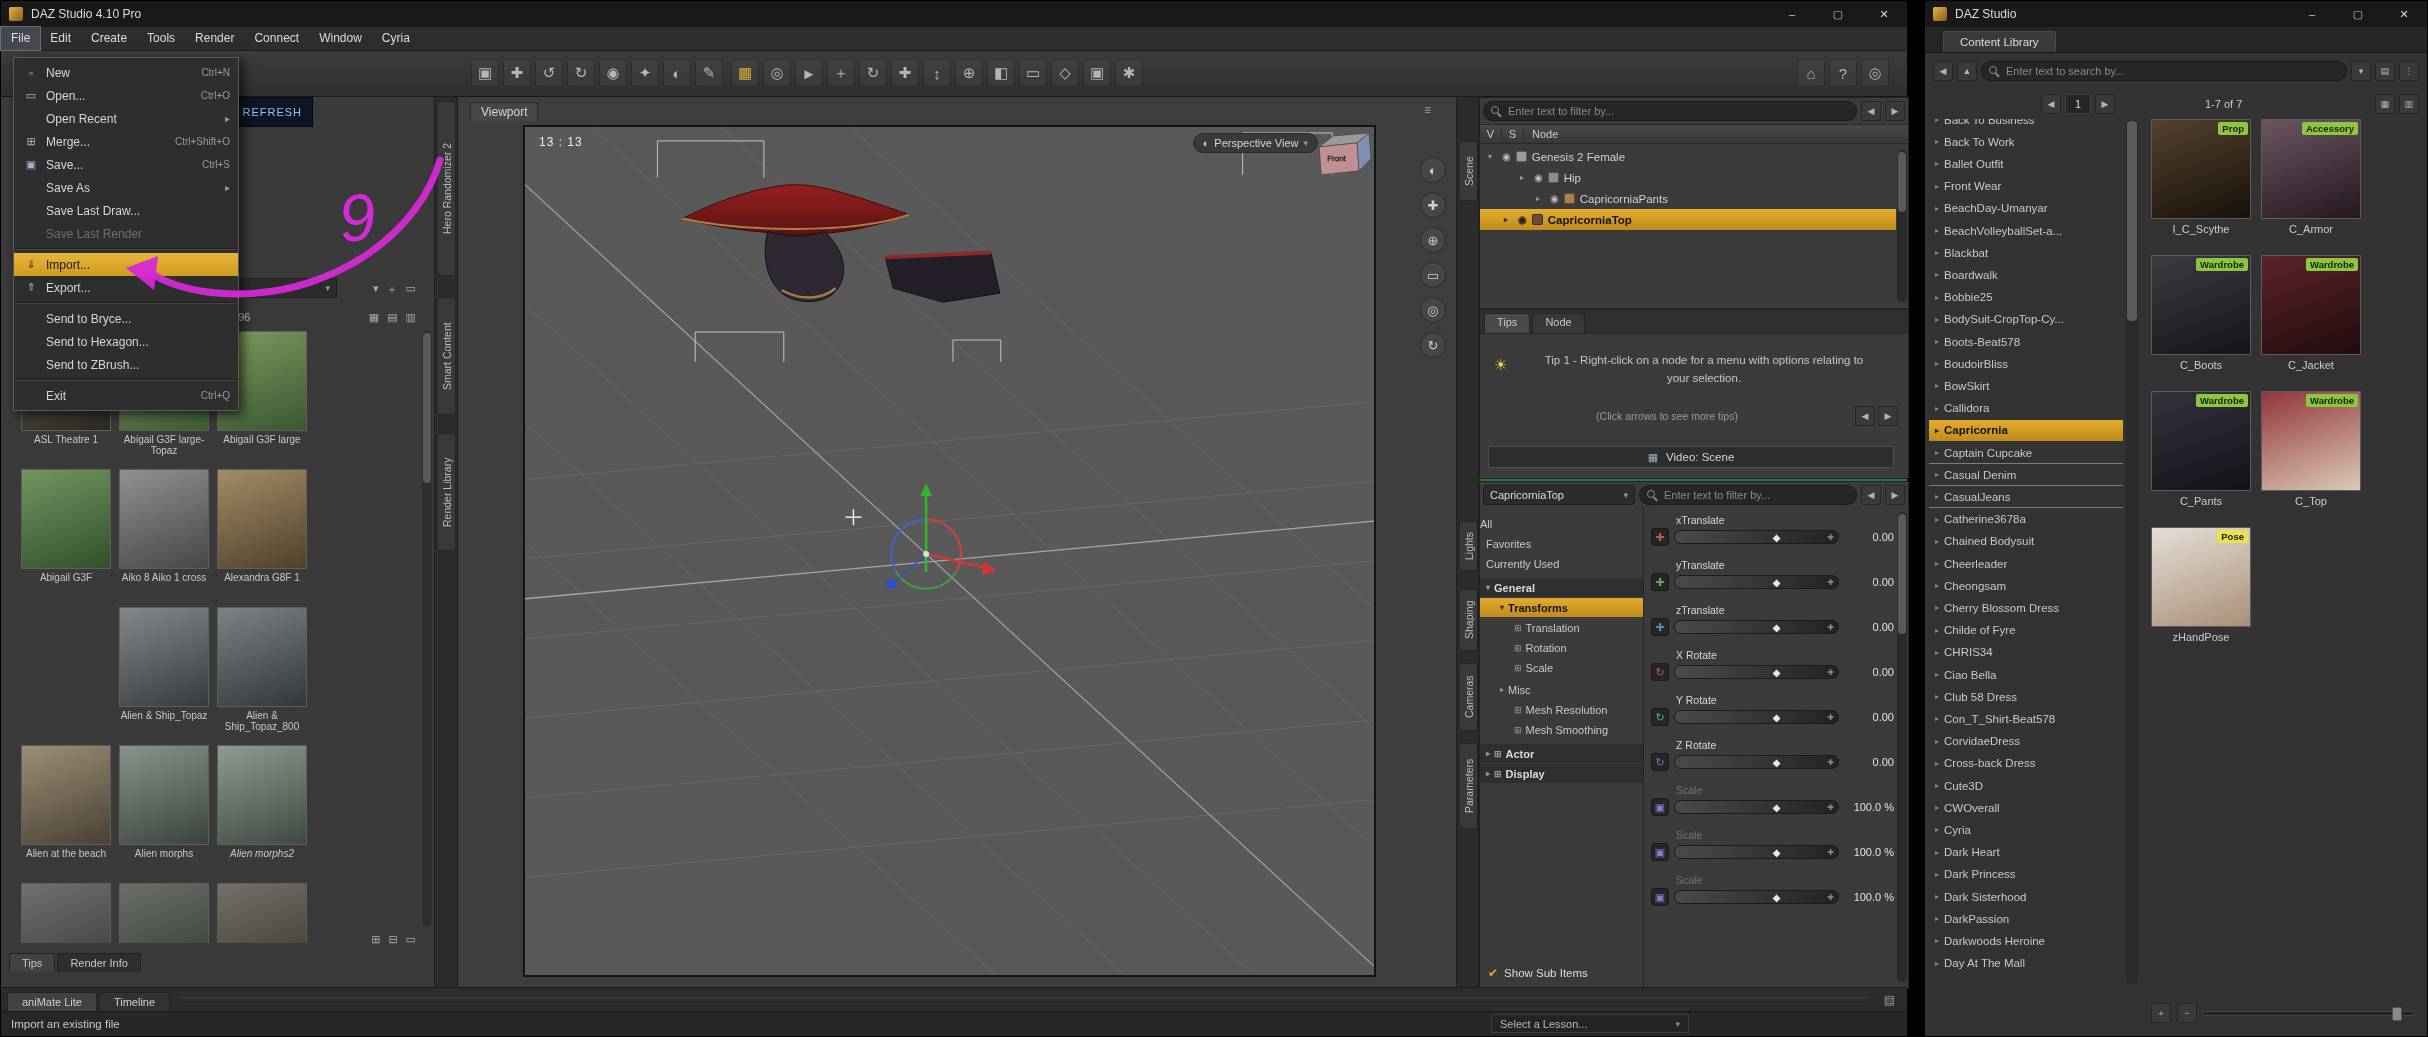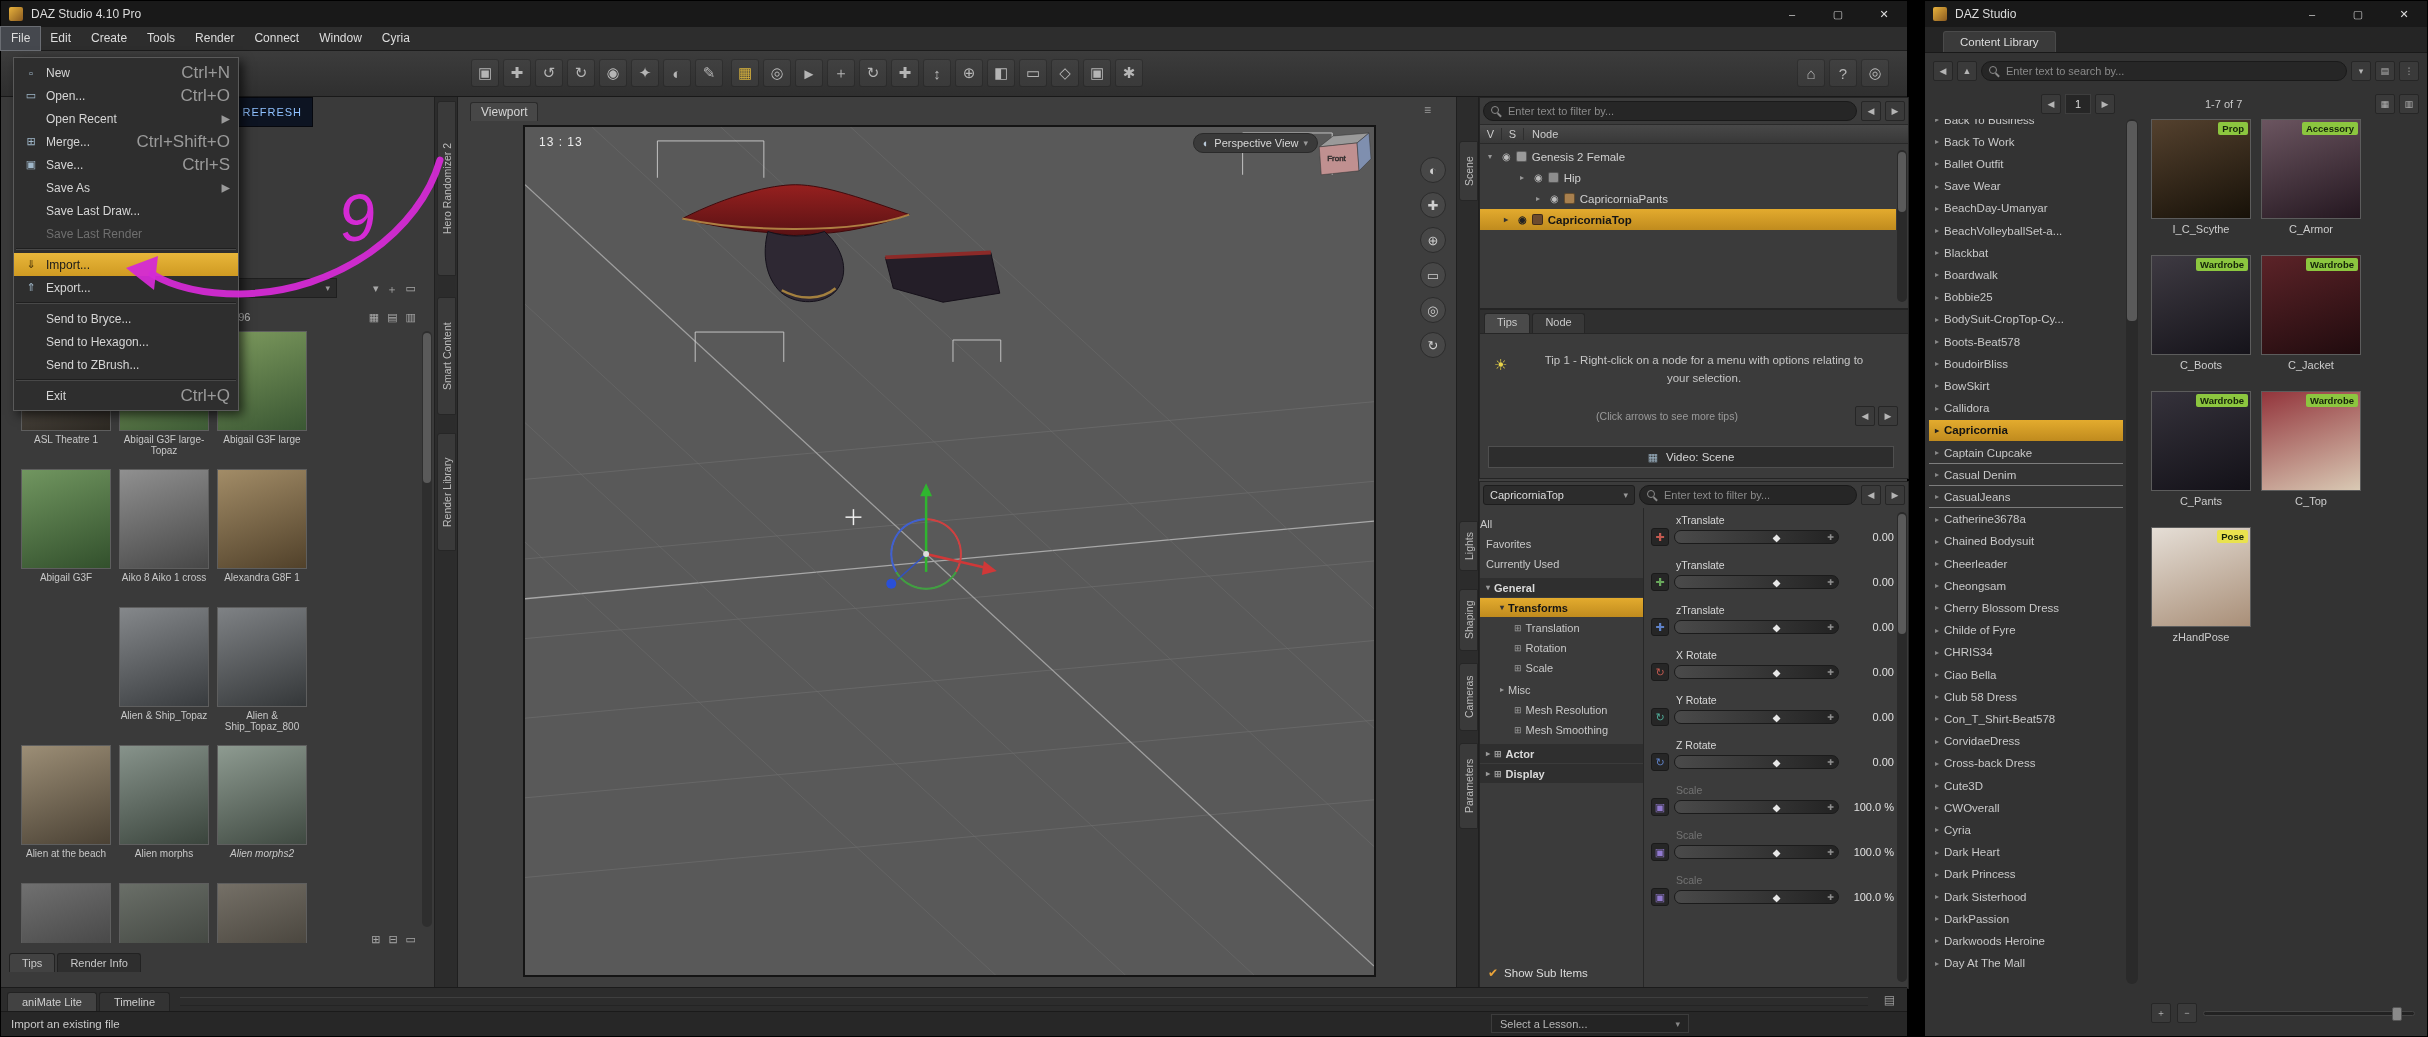--- a/index.html
+++ b/index.html
@@ -1,19 +1,19 @@
 <!DOCTYPE html>
 <html><head>
 <meta charset="utf-8">
 <style>
   *{box-sizing:border-box;margin:0;padding:0}
   html,body{width:2428px;height:1037px;background:#000;font-family:"Liberation Sans",sans-serif;overflow:hidden;color:#ccc}
   #desktop{position:relative;width:2428px;height:1037px}
   .win{position:absolute;border:1px solid #000}
-  #mainwin{left:0;top:0;width:1908px;height:1037px;background:#404040}
+  #mainwin{left:0;top:0;width:1908px;height:1037px;background:#15803d}
   #libwin{left:1924px;top:0;width:504px;height:1037px;background:#333}
   
   .tbar{position:absolute;left:0;top:0;right:0;height:26px;background:#191919;display:flex;align-items:center;color:#ddd;font-size:12px}
   .appicon{width:14px;height:14px;margin:0 8px;background:linear-gradient(135deg,#e8b23c,#8a5a20);border-radius:2px;flex:0 0 auto}
   .tspacer{flex:1}
   .wbtns{display:flex;height:26px}
   .wbtn{width:46px;height:26px;display:flex;align-items:center;justify-content:center;color:#c9c9c9;font-size:11px}
   .wbtn.close{color:#ddd}
   
   #menubar{position:absolute;top:26px;left:0;right:0;height:24px;background:#2d2d2d;display:flex;border-bottom:1px solid #1c1c1c}
@@ -120,21 +120,21 @@
   .groove{flex:1;height:9px;margin:0 10px 5px;border-top:1px solid #3f3f3f;border-bottom:1px solid #242424}
   .pageic{color:#9a9a9a;font-size:12px;margin:0 6px 4px}
   #status-bar{position:absolute;left:0;right:0;bottom:0;height:25px;background:#272727;display:flex;align-items:center;padding:0 10px;font-size:11.5px;color:#c9c9c9;border-top:1px solid #1a1a1a}
   #lesson{position:absolute;left:1490px;bottom:3px;width:198px;height:19px;background:#242424;border:1px solid #3c3c3c;display:flex;align-items:center;padding:1px 8px;font-size:11px;color:#b8b8b8}
   #lesson .cdn{margin-left:auto;font-size:9px;color:#888}
   
   #file-menu{position:absolute;left:12px;top:56px;width:226px;background:#2e2e2e;border:1px solid #5a5a5a;box-shadow:4px 4px 10px rgba(0,0,0,.65);padding:3px 0;z-index:50}
   .mrow{height:23px;display:flex;align-items:center;font-size:12px;color:#d6d6d6;padding:0 8px;gap:6px}
   .micon{width:18px;text-align:center;font-size:11px;color:#9fb7c9}
   .mlab{flex:1}
-  .msht{color:#9a9a9a;font-size:17px}
+  .msht{color:#9a9a9a;font-size:10px}
   .mrow.hl{background:linear-gradient(#e8b63a,#cf9a22);color:#1a1a1a}
   .mrow.hl .msht,.mrow.hl .micon{color:#4a3508}
   .mrow.dis{color:#6f6f6f}
   .msep{height:0;border-top:1px solid #1f1f1f;border-bottom:1px solid #484848;margin:3px 2px}
   
   #lib-tabrow{position:absolute;top:26px;left:0;right:0;height:26px;background:#252525;border-bottom:1px solid #191919}
   .libtab{position:absolute;left:18px;bottom:0;padding:4px 16px;font-size:11.5px;color:#ddd;background:#3a3a3a;border:1px solid #4a4a4a;border-bottom:none;border-radius:3px 3px 0 0}
   #lib-search-row{position:absolute;top:58px;left:8px;right:8px;height:24px;display:flex;gap:4px;align-items:center}
   #lib-pager{position:absolute;top:92px;left:8px;right:8px;height:22px;display:flex;align-items:center;gap:4px;font-size:11px;color:#c9c9c9;padding-left:108px}
   .pagebox{width:26px;height:20px;background:#262626;border:1px solid #3e3e3e;display:flex;align-items:center;justify-content:center;color:#ddd}
@@ -780,21 +780,21 @@
         <div class="frow" style="top: 12.2px;">
           <span class="fcaret">▸</span>
           <span class="flab">Back To Work</span>
         </div>
         <div class="frow" style="top: 34.4px;">
           <span class="fcaret">▸</span>
           <span class="flab">Ballet Outfit</span>
         </div>
         <div class="frow" style="top: 56.6px;">
           <span class="fcaret">▸</span>
-          <span class="flab">Save Wear</span>
+          <span class="flab">Front Wear</span>
         </div>
         <div class="frow" style="top: 78.8px;">
           <span class="fcaret">▸</span>
           <span class="flab">BeachDay-Umanyar</span>
         </div>
         <div class="frow" style="top: 101px;">
           <span class="fcaret">▸</span>
           <span class="flab">BeachVolleyballSet-a...</span>
         </div>
         <div class="frow" style="top: 123.2px;">

